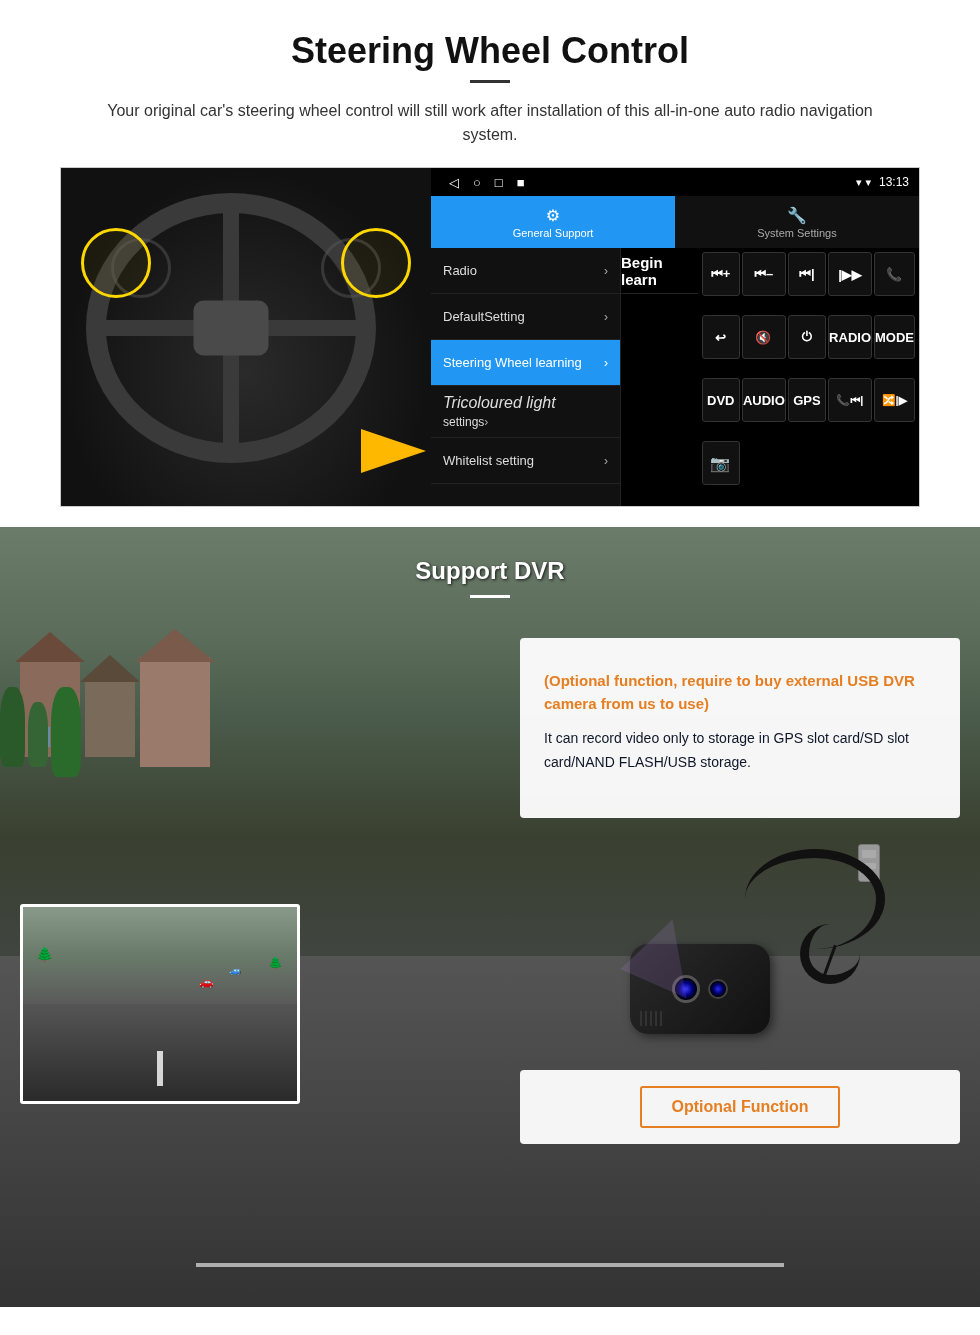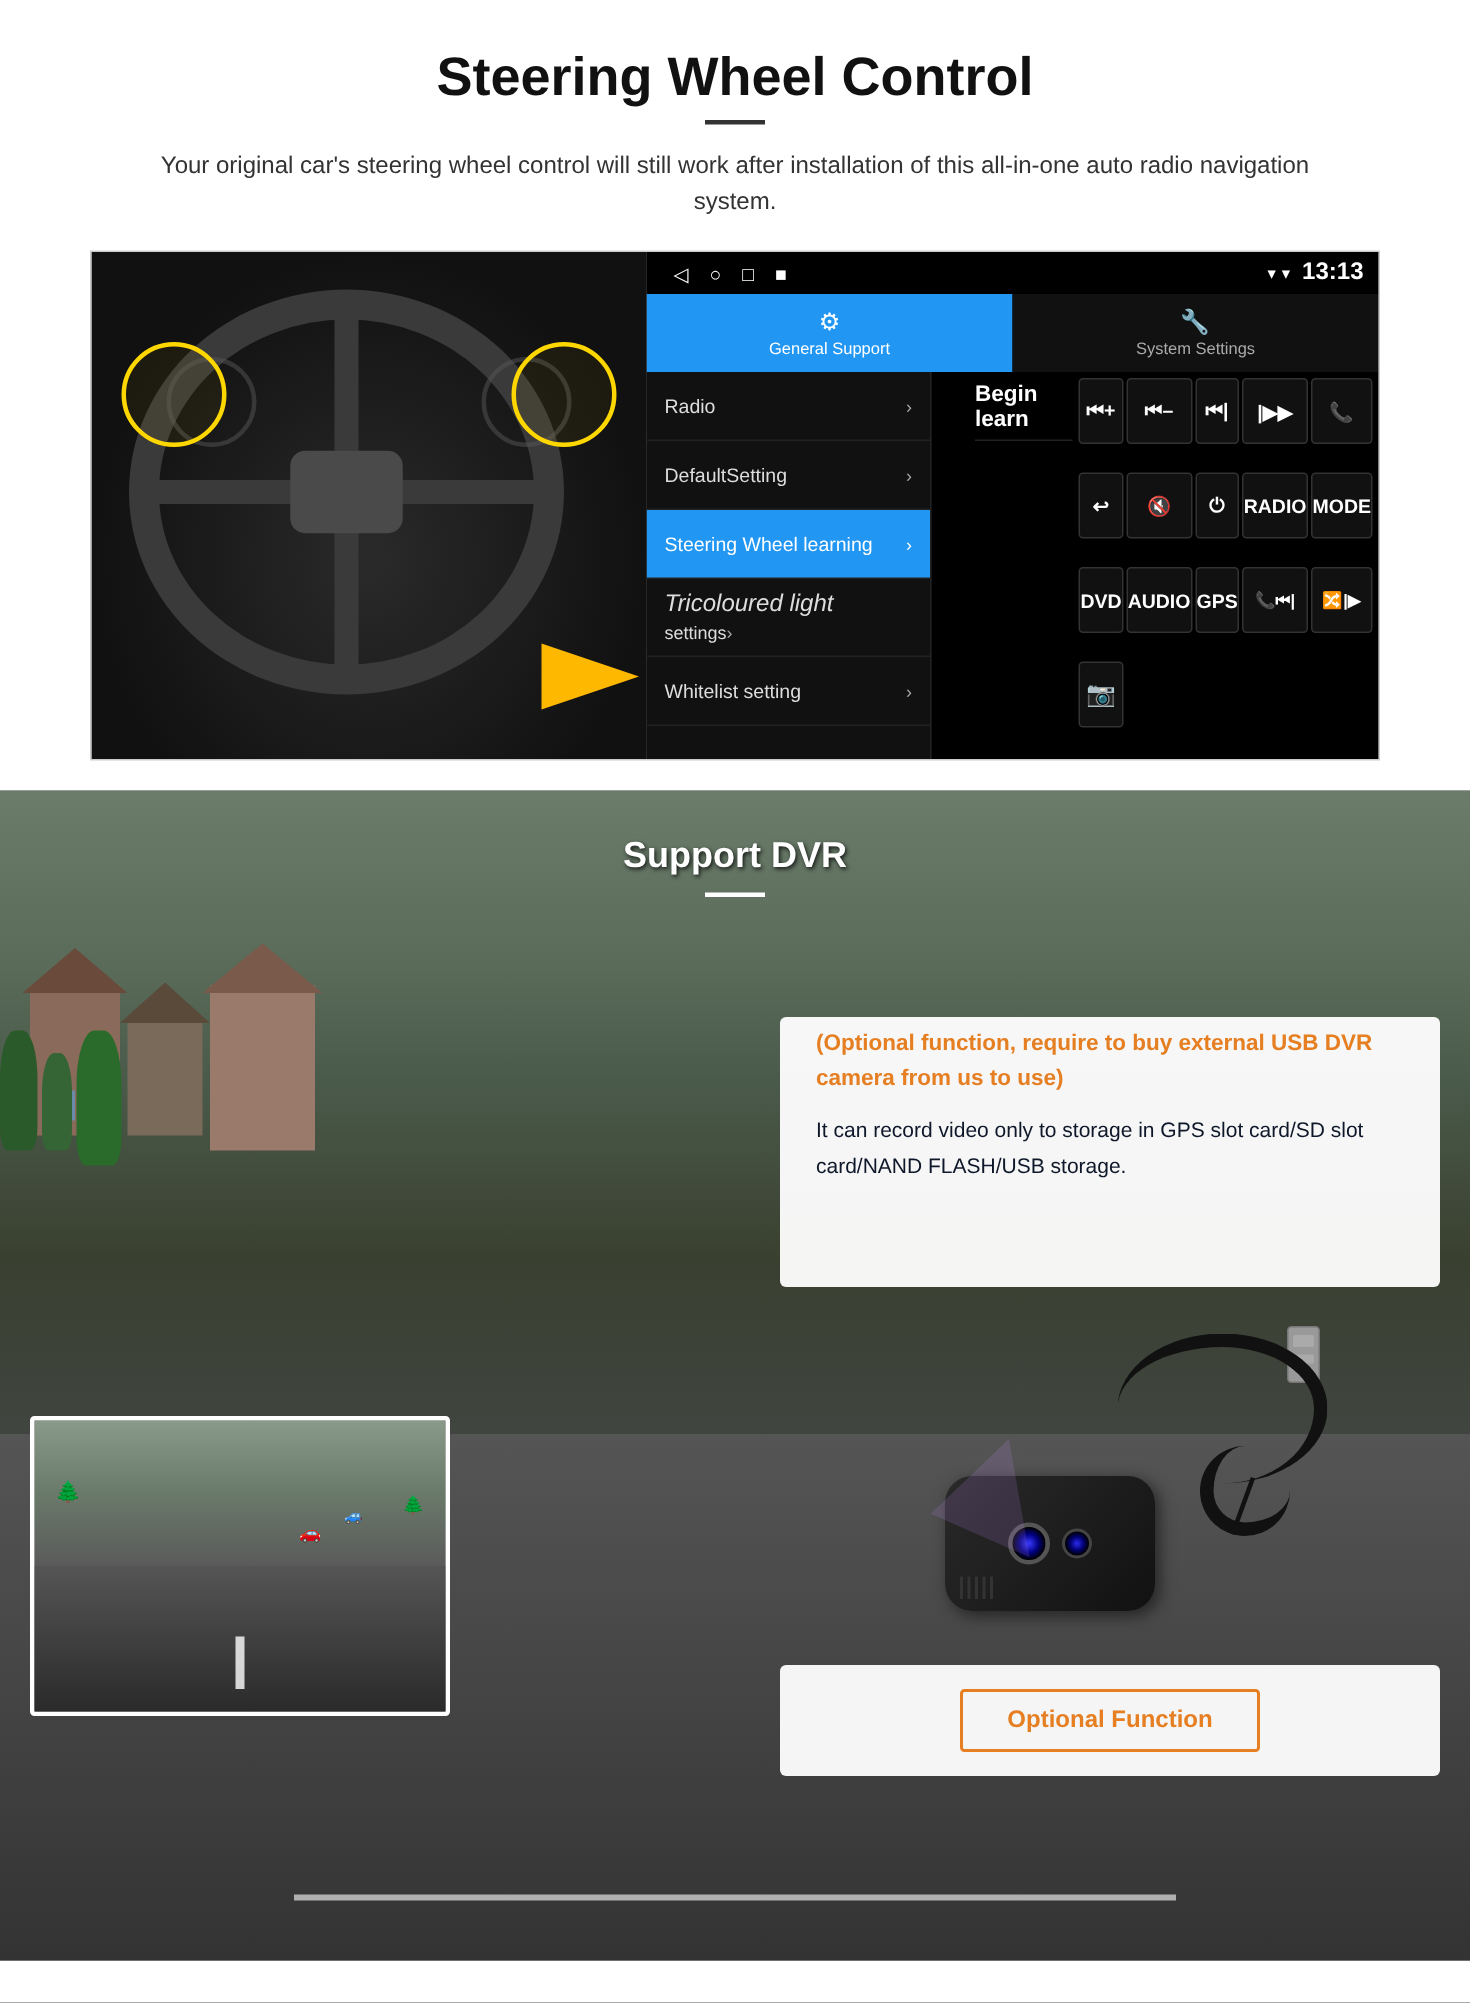--- a/index.html
+++ b/index.html
@@ -124,21 +124,20 @@
       align-items: center;
       justify-content: center;
       color: #aaa;
       font-size: 11px;
       gap: 2px;
     }
     .tab-icon { font-size: 16px; }
     .menu-content {
       display: flex;
       flex: 1;
-      gap: 29px;
     }
     .menu-list {
       width: 190px;
       background: #111;
       border-right: 1px solid #222;
     }
     .menu-item {
       height: 46px;
       display: flex;
       align-items: center;
@@ -242,23 +241,22 @@
     }
     .dvr-right {
       width: 440px;
       display: flex;
       flex-direction: column;
       gap: 16px;
     }
     .dvr-info-box {
       background: rgba(255,255,255,0.95);
       border-radius: 4px;
-      padding: 7px 24px;
+      padding: 32px 24px;
       min-height: 180px;
-      margin-top: 40px;
     }
     .dvr-optional-text {
       color: #e67e22;
       font-size: 15px;
       font-weight: bold;
       line-height: 1.5;
       margin-bottom: 12px;
     }
     .dvr-desc-text {
       color: #0f172a;
@@ -345,21 +343,21 @@
     <div class="android-panel">
 
       <div class="status-bar">
         <span style="color:#fff; font-size:13px; margin-right:auto; margin-left:8px;">◁</span>
         <span style="color:#fff; font-size:13px; margin-left:10px;">○</span>
         <span style="color:#fff; font-size:13px; margin-left:10px;">□</span>
         <span style="color:#fff; font-size:13px; margin-left:10px;">■</span>
         <span style="flex:1;"></span>
         <span style="font-size:11px;">▾</span>
         <span style="font-size:11px;">▾</span>
-        <span class="status-time" style="font-size:16px; color:#fff; margin-left:4px;font-weight:bold;">13:13</span>
+        <span class="status-time" style="font-size:12px; color:#fff; margin-left:4px;">13:13</span>
       </div>
 
       <div class="tabs-row">
         <div class="tab-active">
           <span class="tab-icon">⚙</span>
           <span>General Support</span>
         </div>
         <div class="tab-inactive">
           <span class="tab-icon">🔧</span>
           <span>System Settings</span>

